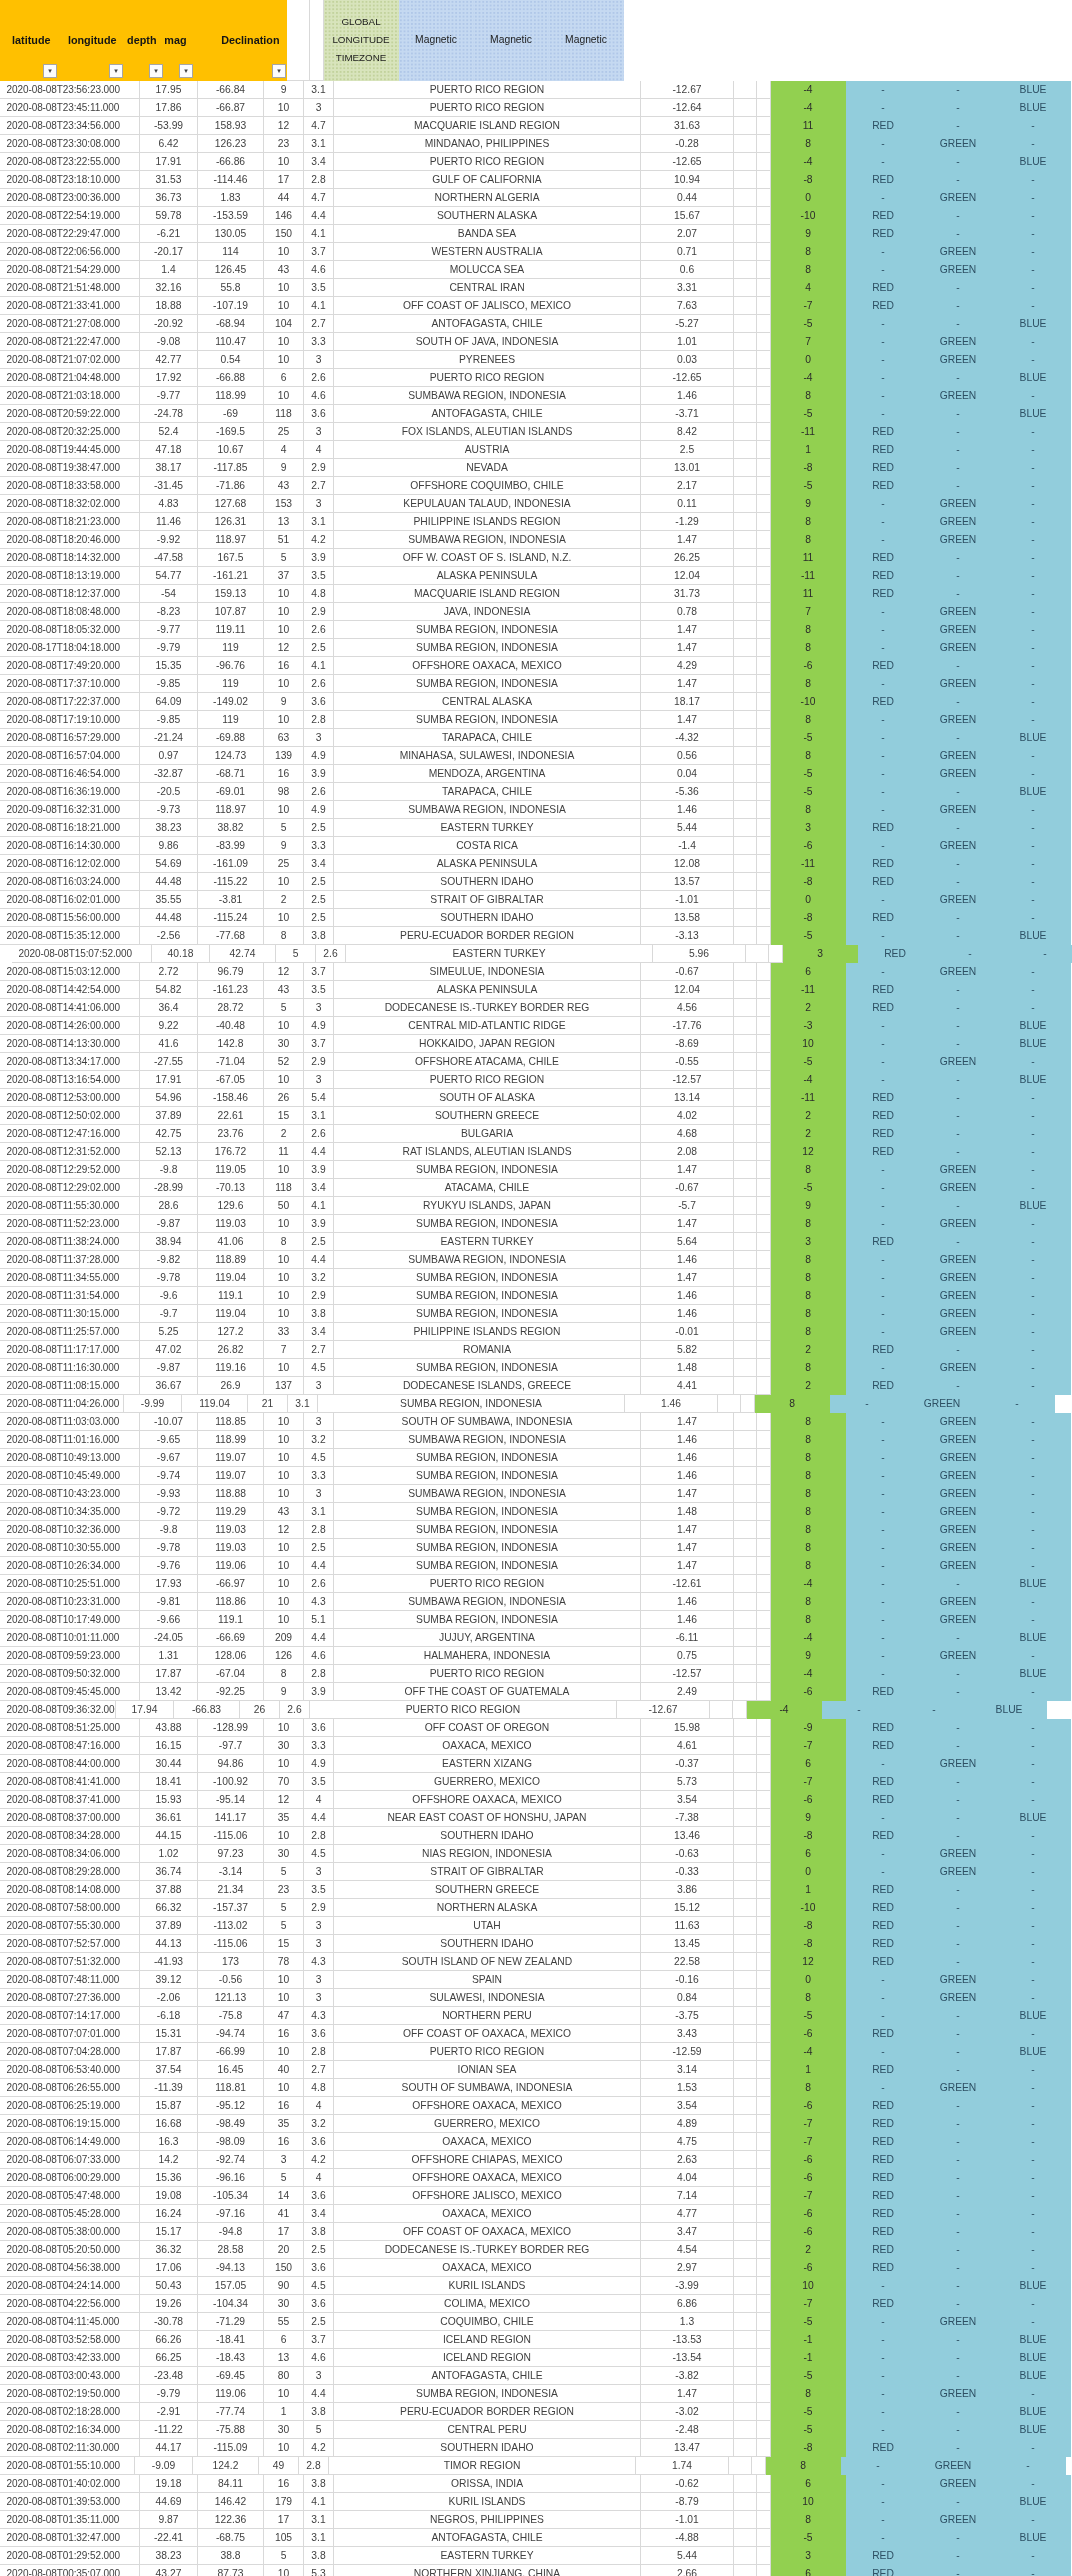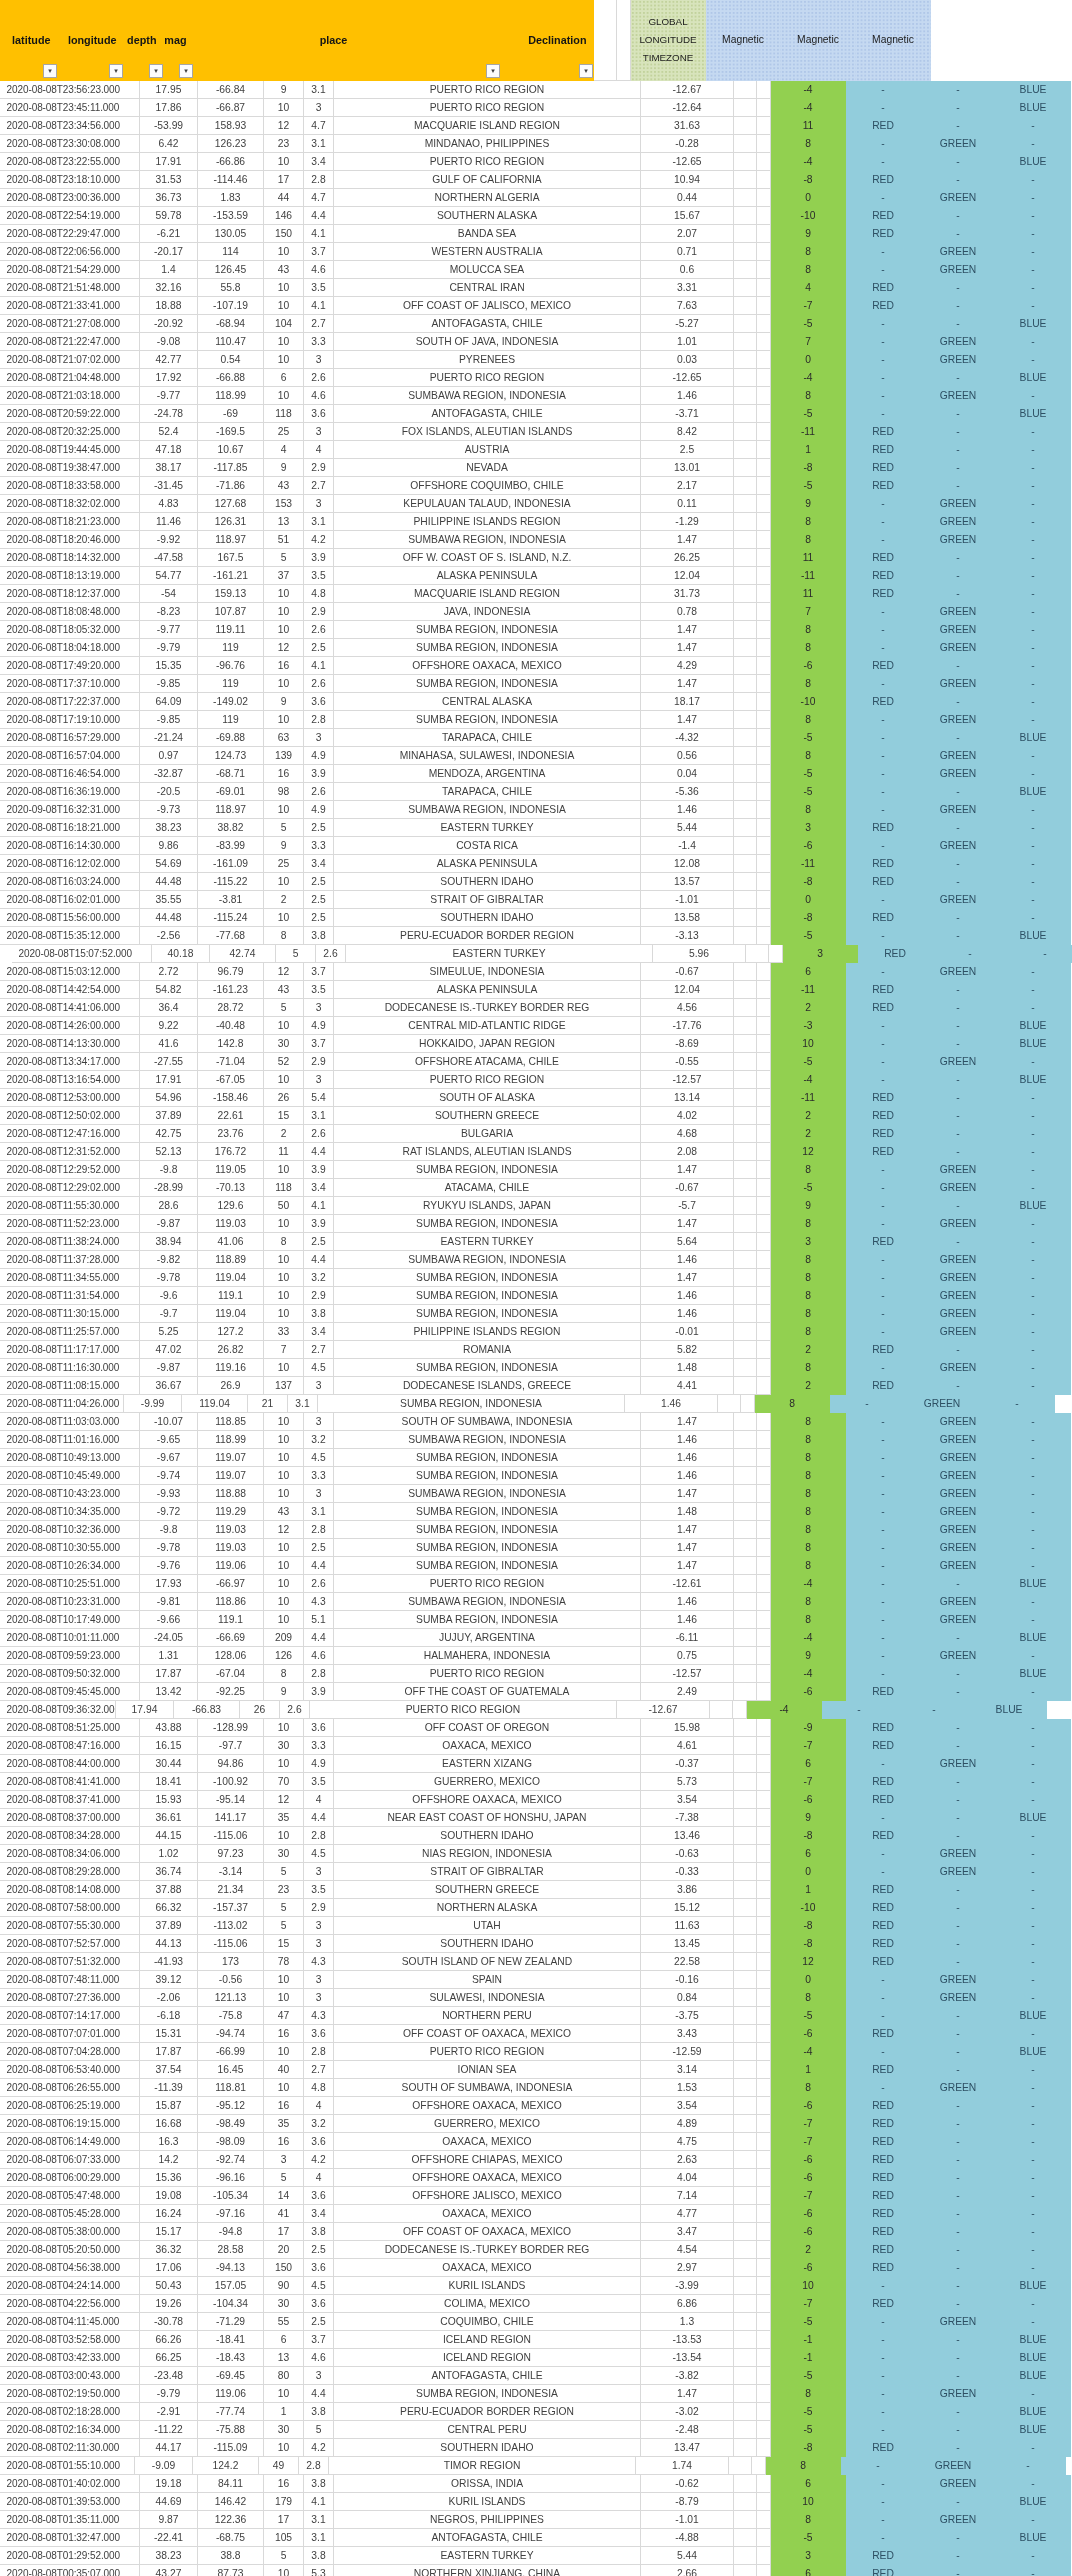--- a/index.html
+++ b/index.html
@@ -57,26 +57,20 @@
         <div class="fbtn">
           <span>▼</span>
         </div>
       </div>
       <div class="hcell h-orange" style="width: 30px;">
         <span class="hlabel lab-right">mag</span>
         <div class="fbtn">
           <span>▼</span>
         </div>
       </div>
-      <div class="hcell h-orange" style="width: 307px;">
-        <span class="hlabel lab-place">place</span>
-        <div class="fbtn">
-          <span>▼</span>
-        </div>
-      </div>
       <div class="hcell h-orange" style="width: 93px;">
         <span class="hlabel lab-right">Declination</span>
         <div class="fbtn">
           <span>▼</span>
         </div>
       </div>
       <div class="hcell h-gap" style="width: 22.5px;"></div>
       <div class="hcell h-gap" style="width: 14px;"></div>
       <div class="hcell h-green" style="width: 75px;">
         <div class="tz-lines">
@@ -587,21 +581,21 @@
         <div class="cell c-num" style="width: 93px; line-height: 18px;">1.47</div>
         <div class="cell c-gap" style="width: 22.5px; line-height: 18px;"></div>
         <div class="cell c-gap" style="width: 14px; line-height: 18px;"></div>
         <div class="cell c-tz" style="width: 75px; line-height: 18px;">8</div>
         <div class="cell c-mag" style="width: 75px; line-height: 18px;">-</div>
         <div class="cell c-mag" style="width: 75px; line-height: 18px;">GREEN</div>
         <div class="cell c-mag" style="width: 75px; line-height: 18px;">-</div>
         <div class="cell c-edge" style="width: 1.9px; line-height: 18px;"></div>
       </div>
       <div class="row" style="height: 18px;">
-        <div class="cell c-time" style="width: 140px; line-height: 18px;">2020-06-08T18:04:18.000</div>
+        <div class="cell c-time" style="width: 140px; line-height: 18px;">2020-08-17T18:04:18.000</div>
         <div class="cell c-num" style="width: 58px; line-height: 18px;">-9.79</div>
         <div class="cell c-num" style="width: 66px; line-height: 18px;">119</div>
         <div class="cell c-num" style="width: 40px; line-height: 18px;">12</div>
         <div class="cell c-num" style="width: 30px; line-height: 18px;">2.5</div>
         <div class="cell c-place" style="width: 307px; line-height: 18px;">SUMBA REGION, INDONESIA</div>
         <div class="cell c-num" style="width: 93px; line-height: 18px;">1.47</div>
         <div class="cell c-gap" style="width: 22.5px; line-height: 18px;"></div>
         <div class="cell c-gap" style="width: 14px; line-height: 18px;"></div>
         <div class="cell c-tz" style="width: 75px; line-height: 18px;">8</div>
         <div class="cell c-mag" style="width: 75px; line-height: 18px;">-</div>

